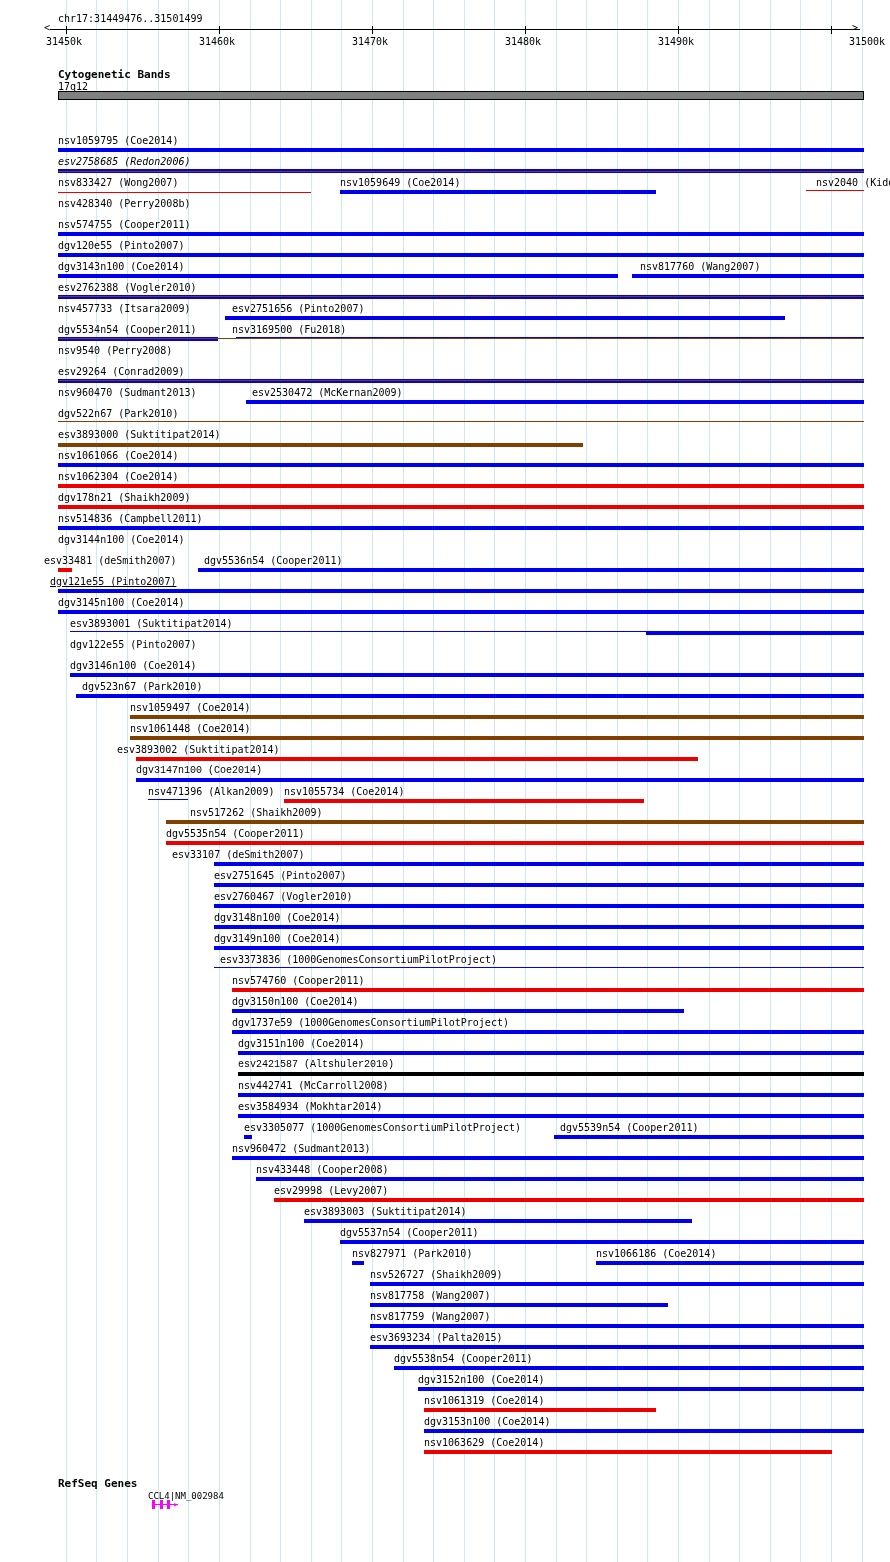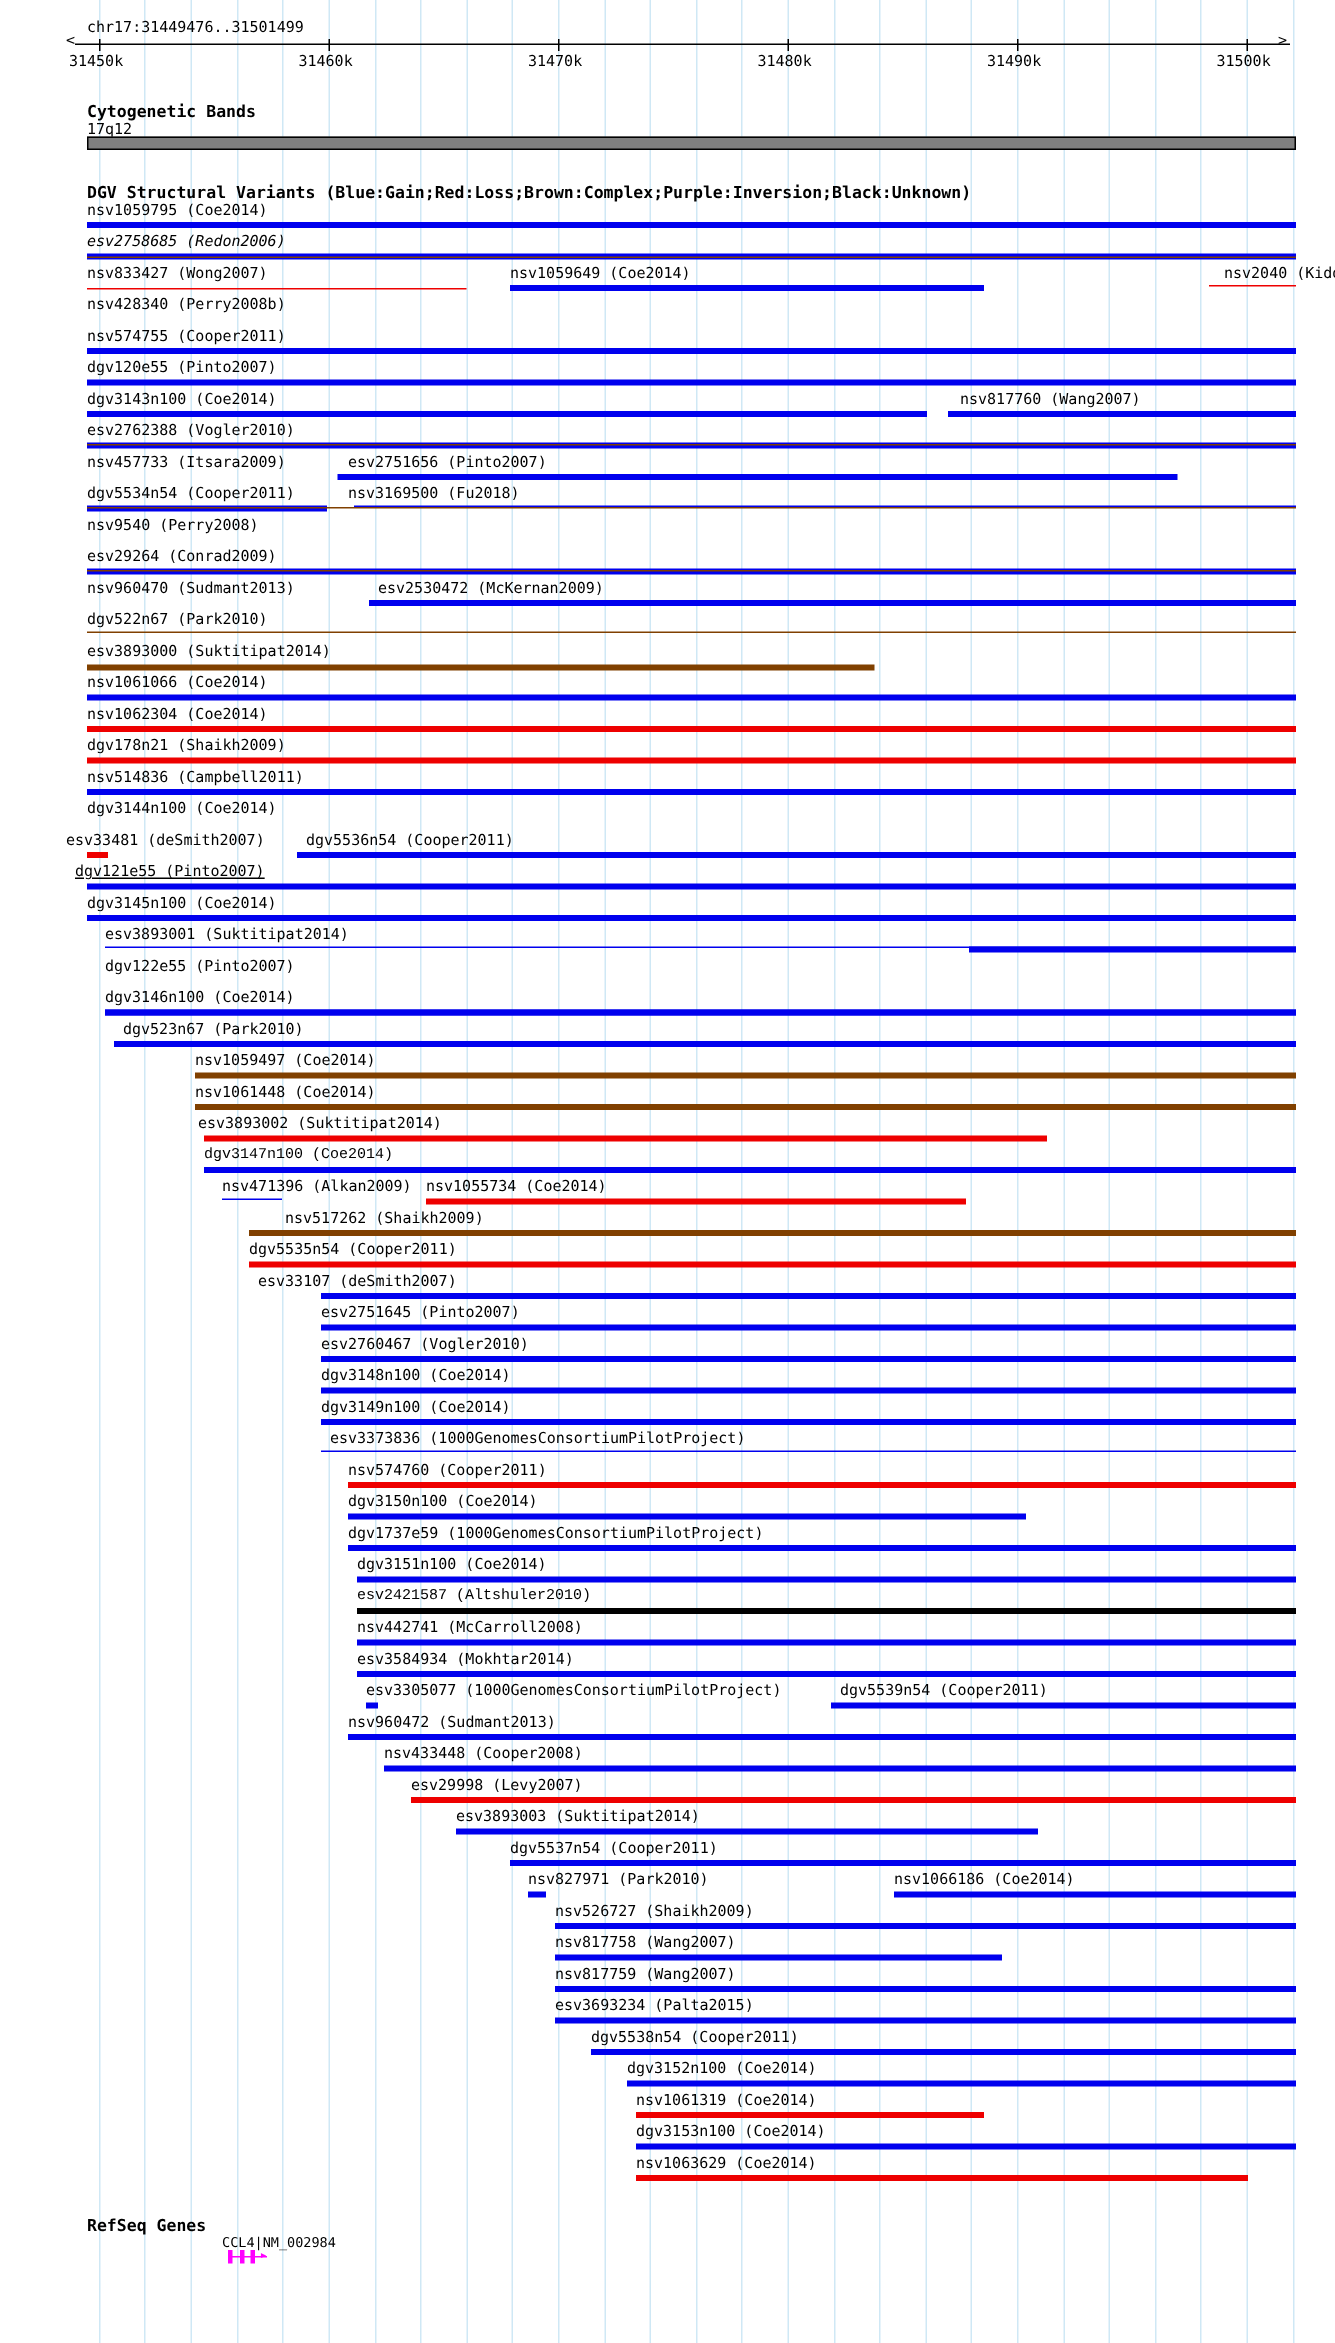--- a/index.html
+++ b/index.html
@@ -74,27 +74,26 @@
   <div class="tick" style="left:219px;top:26px;height:8px"></div>
   <div class="tick" style="left:372px;top:26px;height:8px"></div>
   <div class="tick" style="left:525px;top:26px;height:8px"></div>
   <div class="tick" style="left:678px;top:26px;height:8px"></div>
   <div class="tick" style="left:831px;top:26px;height:8px"></div>
   <div class="tick-label" style="left:46px;top:36px">31450k</div>
   <div class="tick-label" style="left:199px;top:36px">31460k</div>
   <div class="tick-label" style="left:352px;top:36px">31470k</div>
   <div class="tick-label" style="left:505px;top:36px">31480k</div>
   <div class="tick-label" style="left:658px;top:36px">31490k</div>
-  <div class="tick-label" style="left:811px;top:36px">31500k</div>
+  <div class="tick-label" style="left:849px;top:36px">31500k</div>
 
   <div class="section-title" style="left:58px;top:68px">Cytogenetic Bands</div>
   <div class="band-label" style="left:58px;top:81px">17q12</div>
   <div class="band-bar" style="left:58px;top:91px;width:806px"></div>
 
-  <div class="section-title" style="left:58px;top:122px">DGV Structural Variants (Blue:Gain;Red:Loss;Brown:Complex;Purple:Inversion;Black:Unknown)</div>
 
   <div id="variant-layer">
       <div class="var-label" style="left: 58px; top: 135px;">nsv1059795 (Coe2014)</div>
       <div class="var-bar" style="left: 58px; top: 148px; width: 806px; background: rgb(0, 0, 238);"></div>
       <div class="var-label" style="left: 58px; top: 156px; font-style: italic;">esv2758685 (Redon2006)</div>
       <div class="var-bar" style="left: 58px; top: 169px; width: 806px; background: rgb(0, 0, 238);"></div>
       <div class="var-label" style="left: 58px; top: 177px;">nsv833427 (Wong2007)</div>
       <div class="var-bar thin" style="left: 58px; top: 171px; width: 806px; background: rgb(128, 64, 0);"></div>
       <div class="var-label" style="left: 340px; top: 177px;">nsv1059649 (Coe2014)</div>
       <div class="var-bar" style="left: 340px; top: 190px; width: 316px; background: rgb(0, 0, 238);"></div>
@@ -155,21 +154,21 @@
       <div class="var-label" style="left: 70px; top: 639px;">dgv122e55 (Pinto2007)</div>
       <div class="var-bar" style="left: 646px; top: 631px; width: 218px; background: rgb(0, 0, 238);"></div>
       <div class="var-label" style="left: 70px; top: 660px;">dgv3146n100 (Coe2014)</div>
       <div class="var-bar" style="left: 70px; top: 673px; width: 794px; background: rgb(0, 0, 238);"></div>
       <div class="var-label" style="left: 82px; top: 681px;">dgv523n67 (Park2010)</div>
       <div class="var-bar" style="left: 70px; top: 673px; width: 794px; background: rgb(0, 0, 238);"></div>
       <div class="var-label" style="left: 130px; top: 702px;">nsv1059497 (Coe2014)</div>
       <div class="var-bar" style="left: 76px; top: 694px; width: 788px; background: rgb(0, 0, 238);"></div>
       <div class="var-label" style="left: 130px; top: 723px;">nsv1061448 (Coe2014)</div>
       <div class="var-bar" style="left: 130px; top: 715px; width: 734px; background: rgb(128, 64, 0);"></div>
-      <div class="var-label" style="left: 132px; top: 744px;">esv3893002 (Suktitipat2014)</div>
+      <div class="var-label" style="left: 117px; top: 744px;">esv3893002 (Suktitipat2014)</div>
       <div class="var-bar" style="left: 130px; top: 736px; width: 734px; background: rgb(128, 64, 0);"></div>
       <div class="var-label" style="left: 136px; top: 765px; font-family: Liberation Mono, monospace;">dgv3147n100 (Coe2014)</div>
       <div class="var-bar" style="left: 136px; top: 757px; width: 562px; background: rgb(238, 0, 0);"></div>
       <div class="var-label" style="left: 148px; top: 786px;">nsv471396 (Alkan2009)</div>
       <div class="var-bar" style="left: 136px; top: 778px; width: 728px; background: rgb(0, 0, 238);"></div>
       <div class="var-label" style="left: 284px; top: 786px;">nsv1055734 (Coe2014)</div>
       <div class="var-bar thin" style="left: 148px; top: 799px; width: 40px; background: rgb(0, 0, 238);"></div>
       <div class="var-label" style="left: 190px; top: 807px;">nsv517262 (Shaikh2009)</div>
       <div class="var-bar" style="left: 284px; top: 799px; width: 360px; background: rgb(238, 0, 0);"></div>
       <div class="var-label" style="left: 166px; top: 828px;">dgv5535n54 (Cooper2011)</div>

